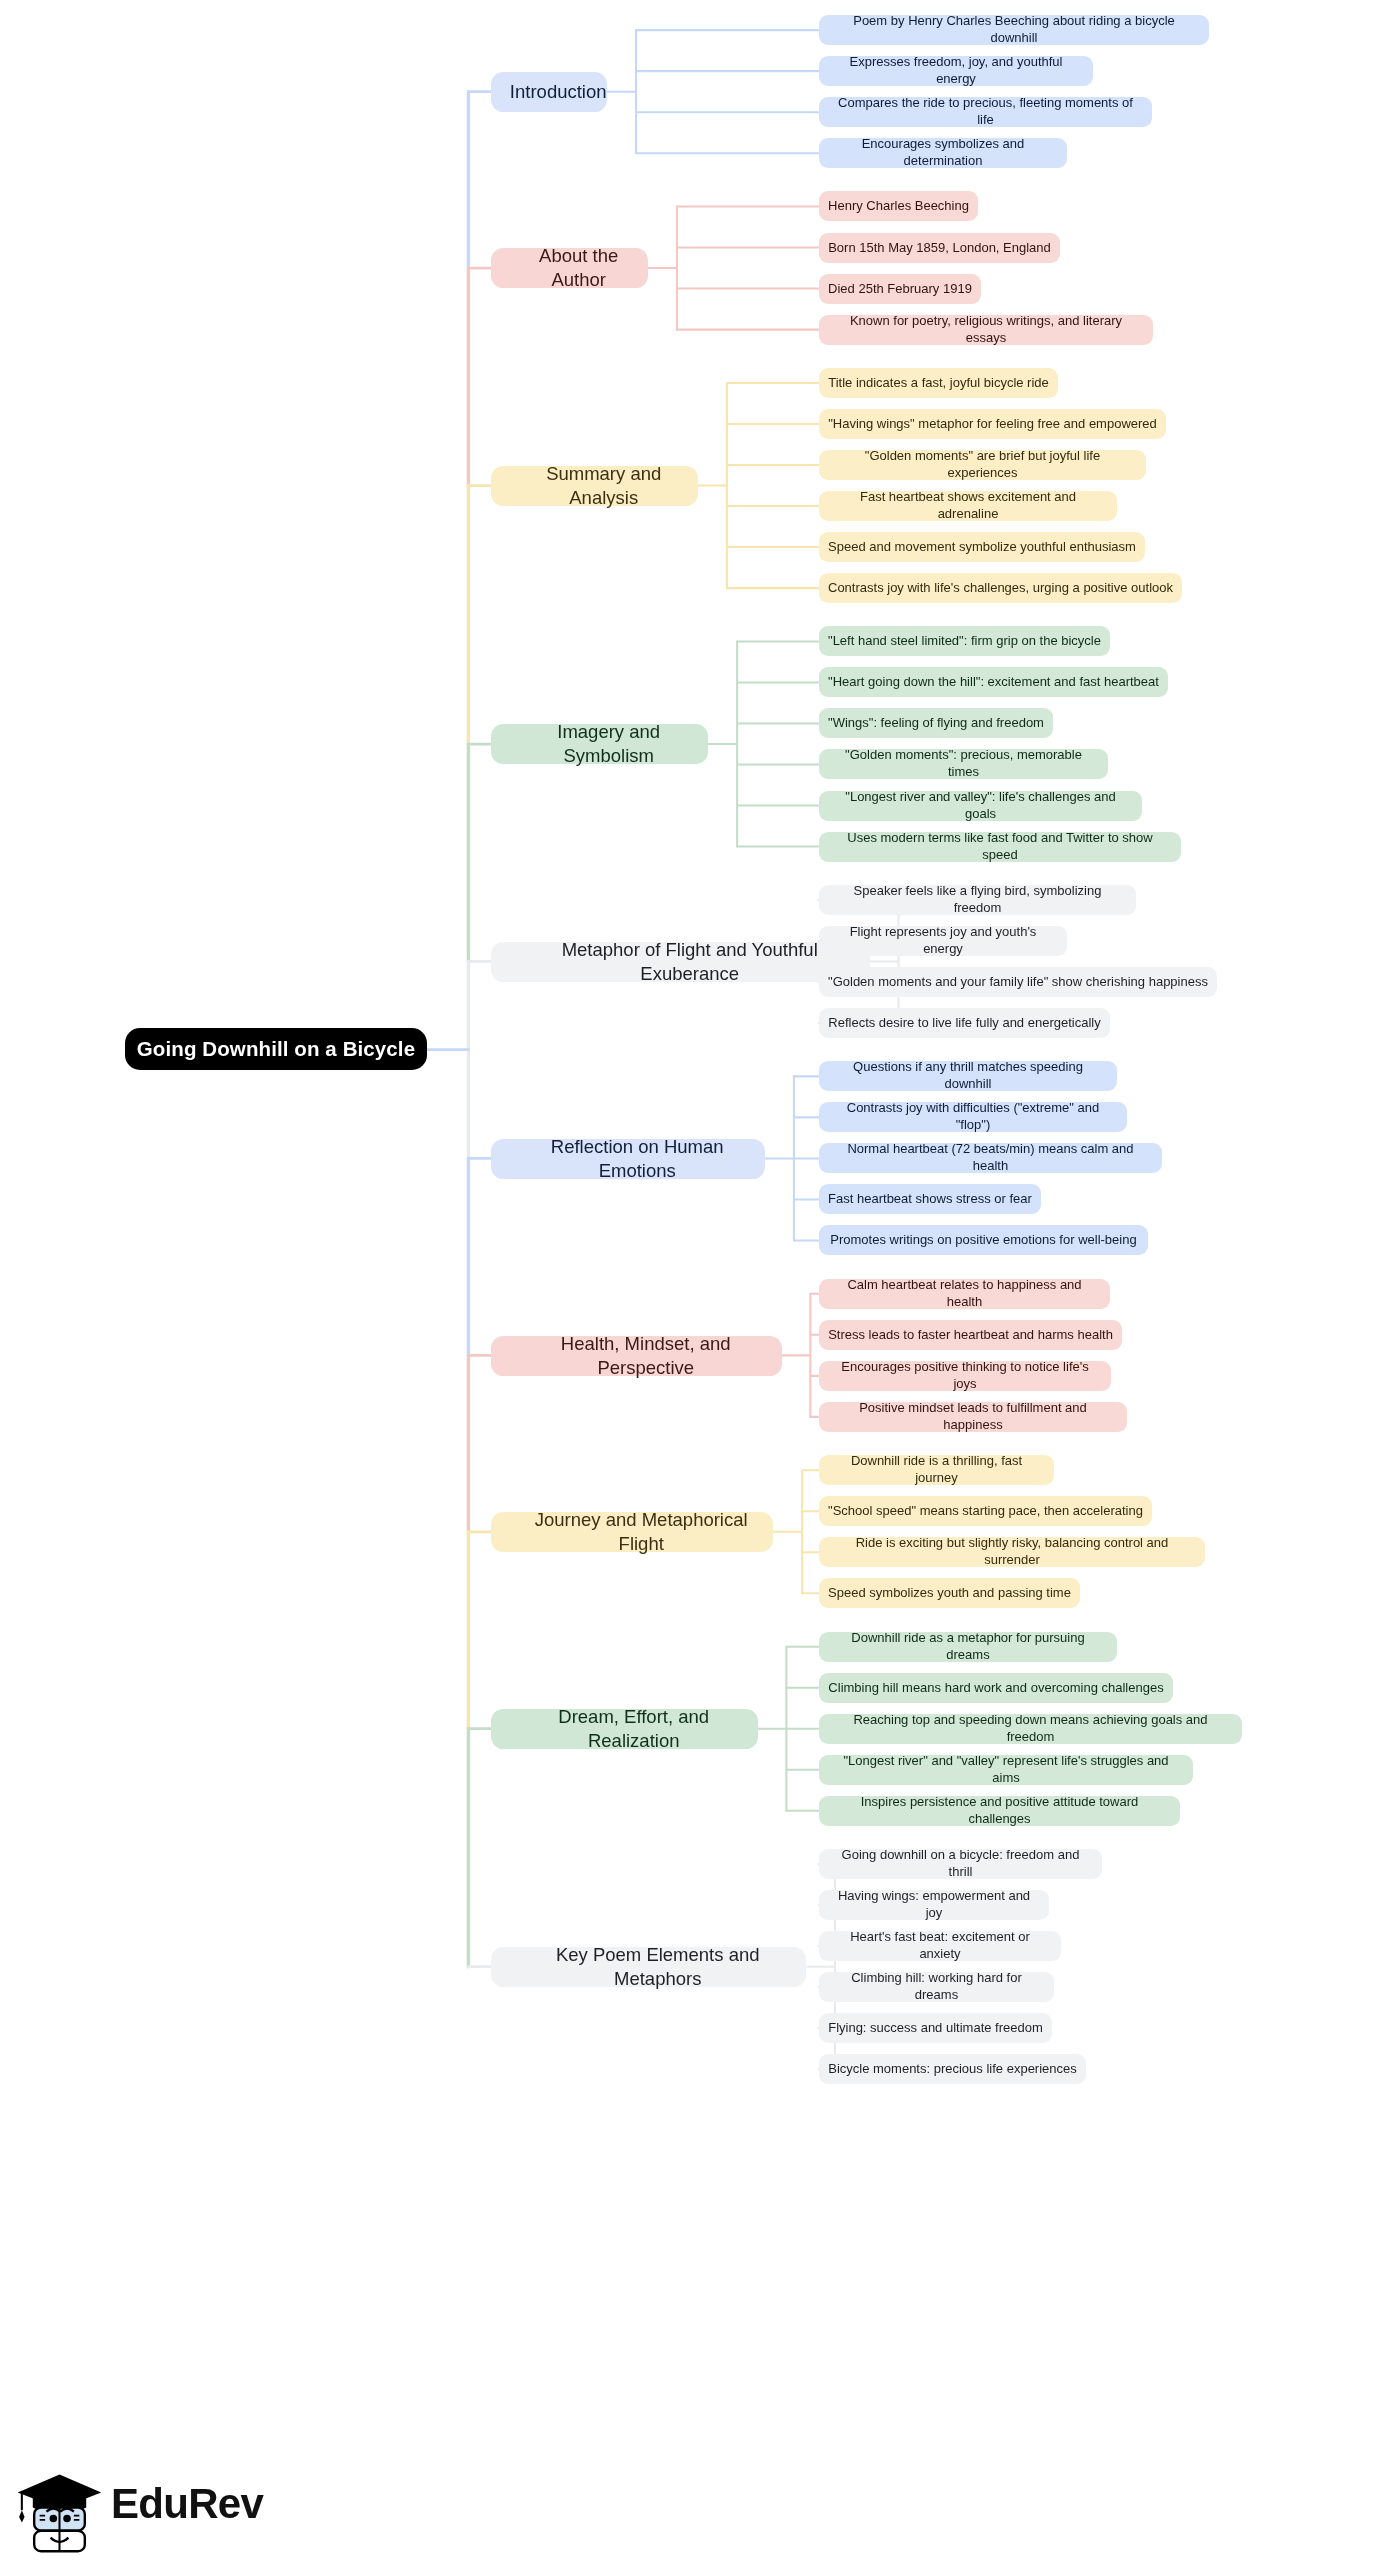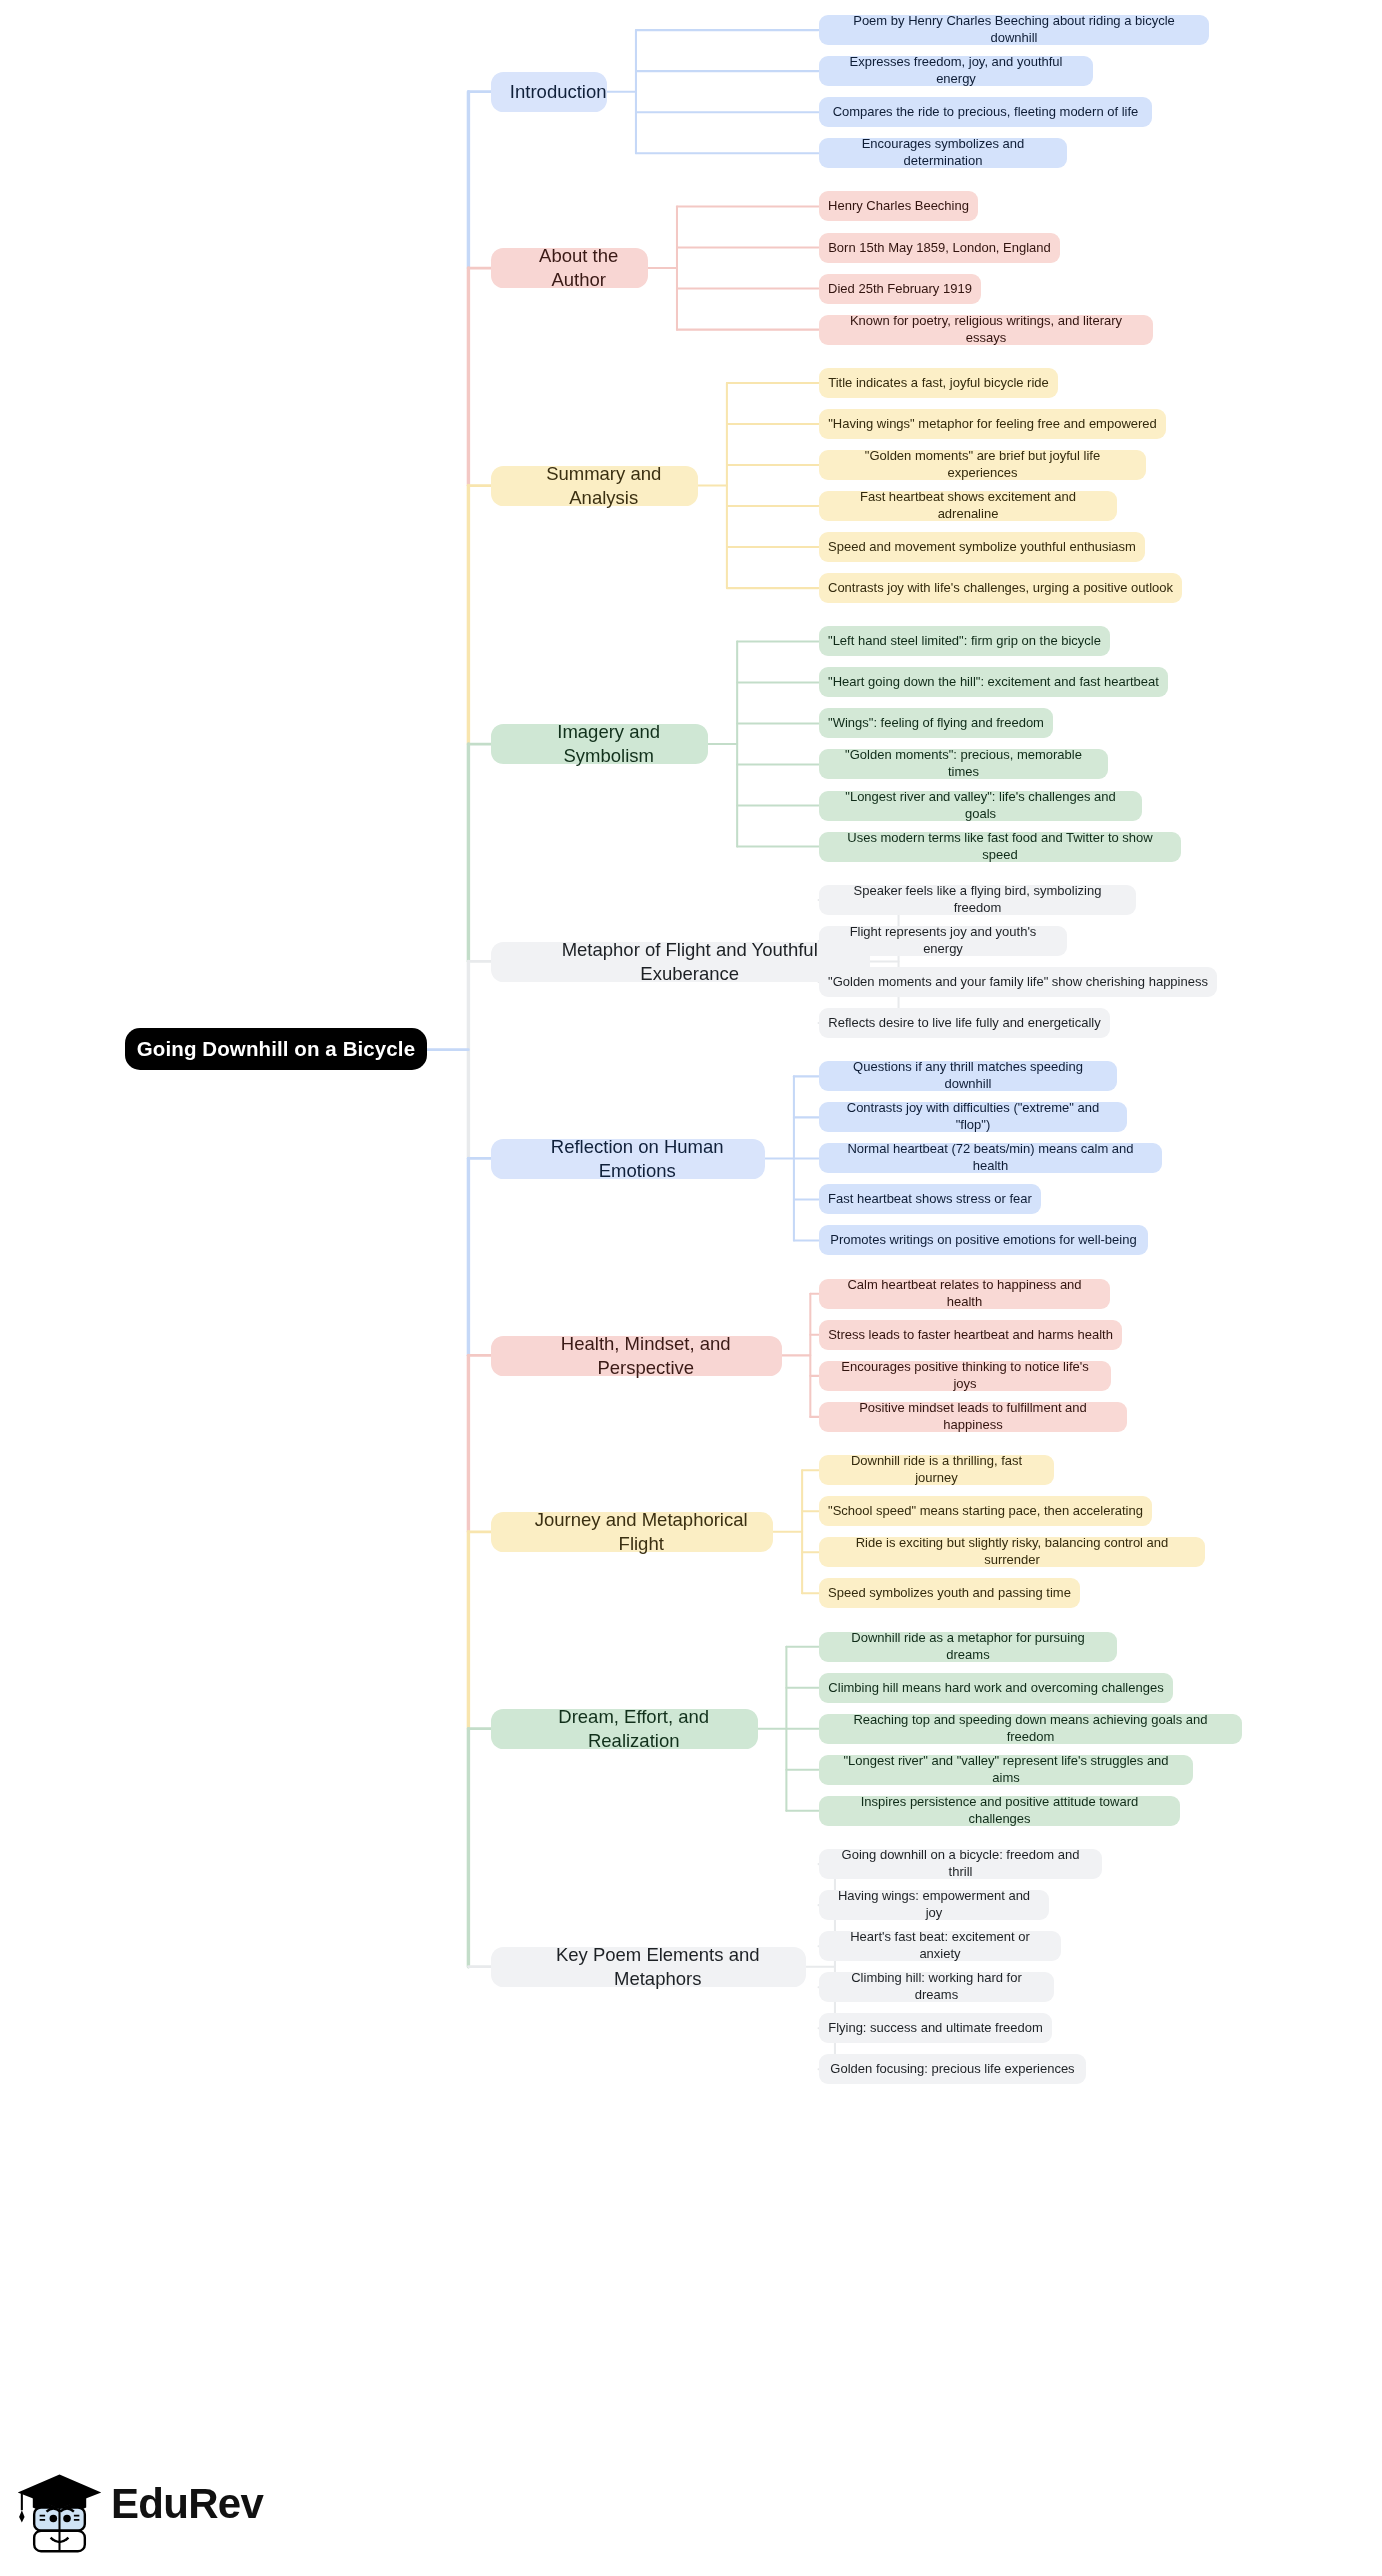--- a/index.html
+++ b/index.html
@@ -152,21 +152,21 @@
       <path d="M1221 2966 L1197 2966" stroke="#e8eaec" stroke-width="3" fill="none" stroke-linecap="round"></path>
       <path d="M1221 3026 L1197 3026" stroke="#e8eaec" stroke-width="3" fill="none" stroke-linecap="round"></path>
     </svg>
 
   <div class="node root" id="root-node" style="left: 125px; top: 1028px; width: 302px; height: 42px;">Going Downhill on a Bicycle</div>
 
   <div id="nodes">
       <div class="node branch blue" style="left: 491px; top: 72px; width: 116px; height: 40px;">Introduction</div>
       <div class="node leaf blue" style="left: 819px; top: 15px; width: 390px; height: 30px;">Poem by Henry Charles Beeching about riding a bicycle downhill</div>
       <div class="node leaf blue" style="left: 819px; top: 56px; width: 274px; height: 30px;">Expresses freedom, joy, and youthful energy</div>
-      <div class="node leaf blue" style="left: 819px; top: 97px; width: 333px; height: 30px;">Compares the ride to precious, fleeting modern of life</div>
+      <div class="node leaf blue" style="left: 819px; top: 97px; width: 333px; height: 30px;">Compares the ride to precious, fleeting moments of life</div>
       <div class="node leaf blue" style="left: 819px; top: 138px; width: 248px; height: 30px;">Encourages symbolizes and determination</div>
       <div class="node branch pink" style="left: 491px; top: 248px; width: 157px; height: 40px;">About the Author</div>
       <div class="node leaf pink" style="left: 819px; top: 191px; width: 159px; height: 30px;">Henry Charles Beeching</div>
       <div class="node leaf pink" style="left: 819px; top: 233px; width: 241px; height: 30px;">Born 15th May 1859, London, England</div>
       <div class="node leaf pink" style="left: 819px; top: 274px; width: 162px; height: 30px;">Died 25th February 1919</div>
       <div class="node leaf pink" style="left: 819px; top: 315px; width: 334px; height: 30px;">Known for poetry, religious writings, and literary essays</div>
       <div class="node branch yellow" style="left: 491px; top: 466px; width: 207px; height: 40px;">Summary and Analysis</div>
       <div class="node leaf yellow" style="left: 819px; top: 368px; width: 239px; height: 30px;">Title indicates a fast, joyful bicycle ride</div>
       <div class="node leaf yellow" style="left: 819px; top: 409px; width: 347px; height: 30px;">"Having wings" metaphor for feeling free and empowered</div>
       <div class="node leaf yellow" style="left: 819px; top: 450px; width: 327px; height: 30px;">"Golden moments" are brief but joyful life experiences</div>
@@ -206,21 +206,21 @@
       <div class="node leaf green" style="left: 819px; top: 1673px; width: 354px; height: 30px;">Climbing hill means hard work and overcoming challenges</div>
       <div class="node leaf green" style="left: 819px; top: 1714px; width: 423px; height: 30px;">Reaching top and speeding down means achieving goals and freedom</div>
       <div class="node leaf green" style="left: 819px; top: 1755px; width: 374px; height: 30px;">"Longest river" and "valley" represent life's struggles and aims</div>
       <div class="node leaf green" style="left: 819px; top: 1796px; width: 361px; height: 30px;">Inspires persistence and positive attitude toward challenges</div>
       <div class="node branch grey" style="left: 491px; top: 1947px; width: 315px; height: 40px;">Key Poem Elements and Metaphors</div>
       <div class="node leaf grey" style="left: 819px; top: 1849px; width: 283px; height: 30px;">Going downhill on a bicycle: freedom and thrill</div>
       <div class="node leaf grey" style="left: 819px; top: 1890px; width: 230px; height: 30px;">Having wings: empowerment and joy</div>
       <div class="node leaf grey" style="left: 819px; top: 1931px; width: 242px; height: 30px;">Heart's fast beat: excitement or anxiety</div>
       <div class="node leaf grey" style="left: 819px; top: 1972px; width: 235px; height: 30px;">Climbing hill: working hard for dreams</div>
       <div class="node leaf grey" style="left: 819px; top: 2013px; width: 233px; height: 30px;">Flying: success and ultimate freedom</div>
-      <div class="node leaf grey" style="left: 819px; top: 2054px; width: 267px; height: 30px;">Golden focusing: precious life experiences</div>
+      <div class="node leaf grey" style="left: 819px; top: 2054px; width: 267px; height: 30px;">Bicycle moments: precious life experiences</div>
     </div>
 
   <div id="logo">
     <svg width="89" height="89" viewBox="0 0 130 130" xmlns="http://www.w3.org/2000/svg">
 
       <polygon points="65,14 126,40 65,64 4,40" fill="#000000"></polygon>
       <path d="M26,46 L26,62 Q65,82 104,62 L104,46 L65,64 Z" fill="#000000"></path>
 
       <path d="M10,41 L10,66" stroke="#000000" stroke-width="3" fill="none"></path>
       <path d="M10,66 l-4,10 l4,8 l4,-8 z" fill="#000000"></path>

